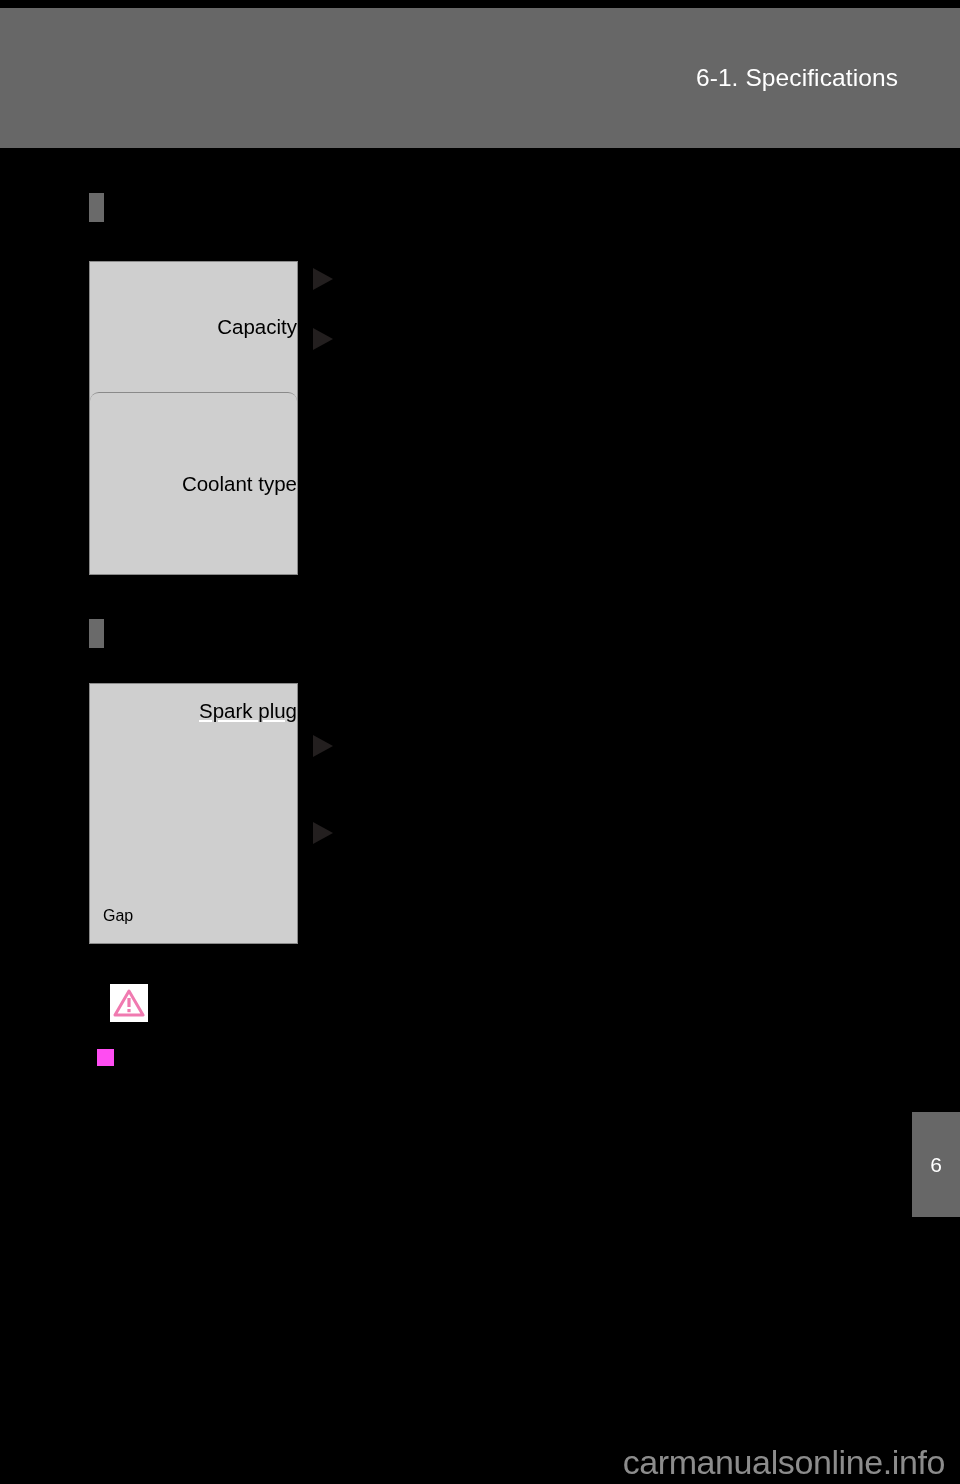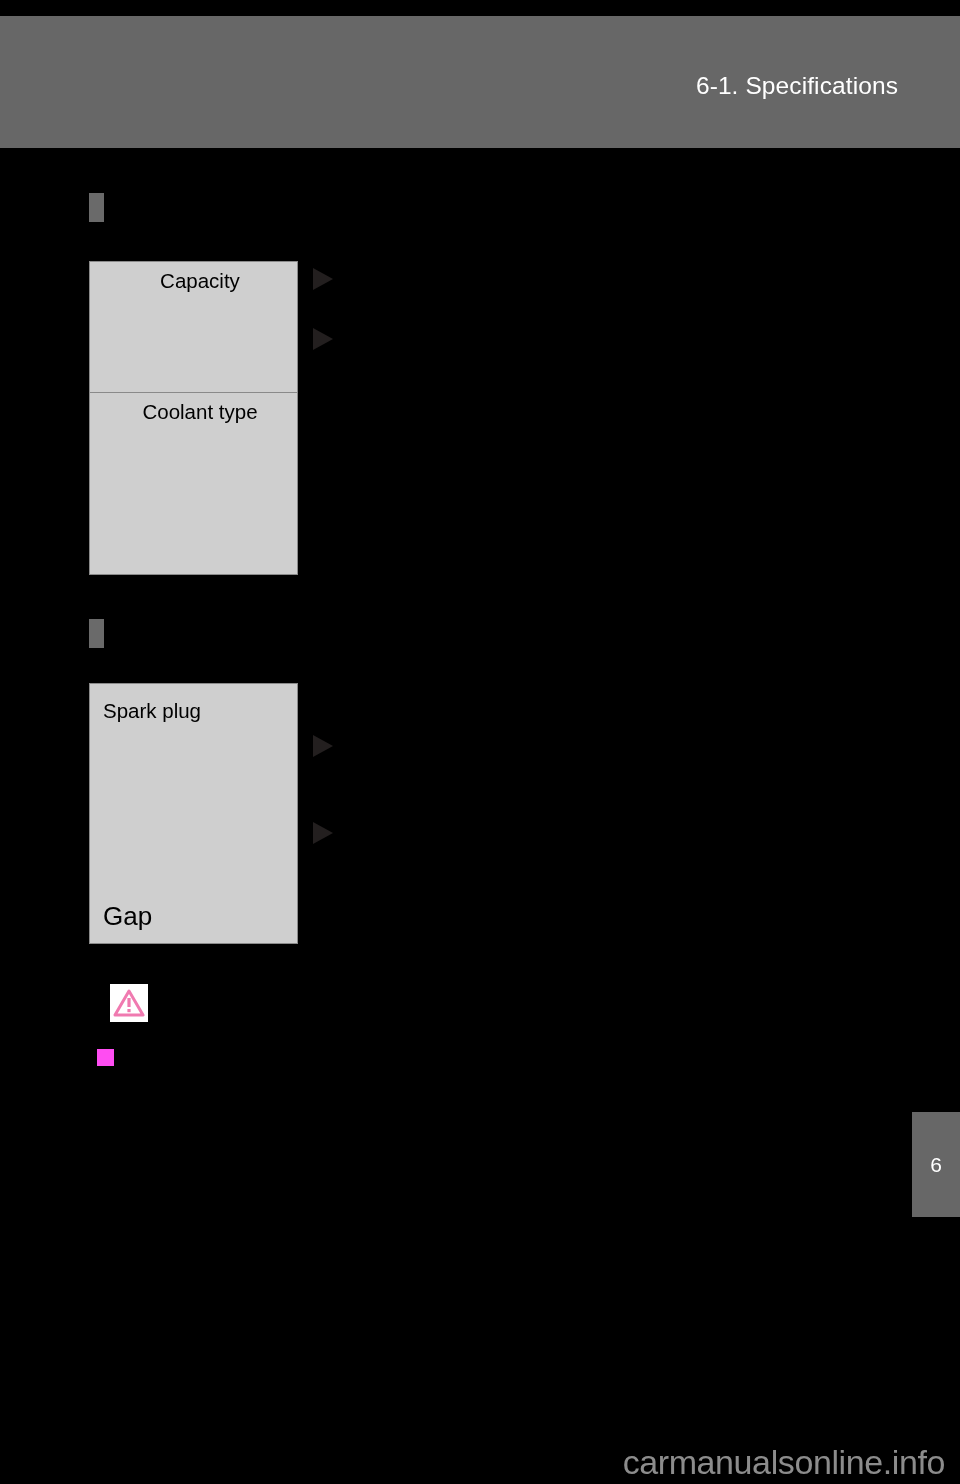--- a/index.html
+++ b/index.html
@@ -13,21 +13,21 @@
     position: relative;
     overflow: hidden;
     font-family: "Liberation Sans", sans-serif;
     color: #ffffff;
   }
 
   
   .header-band {
     position: absolute;
     left: 0;
-    top: 16px;
+    top: 8px;
     width: 960px;
     height: 148px;
     background: #676767;
   }
   .header-title {
     position: absolute;
     right: 62px;
     top: 56px;
     font-size: 24.5px;
     color: #ffffff;
@@ -59,53 +59,56 @@
     width: 209px;
     background: #cfcfcf;
     border: 1px solid #8a8a8a;
     box-sizing: border-box;
   }
   .spec-row {
     position: relative;
     box-sizing: border-box;
     padding: 0 0 0 13px;
     display: flex;
-    flex-direction: row;
+    flex-direction: column;
     justify-content: center;
+    text-align: right;
   }
   .spec-row + .spec-row {
     border-top: 1px solid #8a8a8a;
+    border-radius: 9px;
   }
   .spec-label {
     font-size: 20.5px;
     color: #000000;
     line-height: 38px;
     white-space: nowrap;
   }
 
   
   #spec-table-cooling { left: 89px; top: 113px; }
   #spec-table-cooling .row-capacity { height: 130px; }
   #spec-table-cooling .row-coolant  { height: 182px; justify-content: center; }
 
   
   #spec-table-sparkplug { left: 89px; top: 535px; }
   #spec-table-sparkplug .row-sparkplug {
     height: 259px;
     justify-content: flex-start;
     padding-top: 8px;
+    text-decoration: underline;
   }
 
   .sp-stack-top { margin-top: 0; }
   .sp-stack-make { margin-top: 4px; }
   .sp-gap-label {
     position: absolute;
     left: 13px;
     bottom: 8px;
-    font-size: 26px;
+    font-size: 16px;
     color: #000000;
     line-height: 38px;
     white-space: nowrap;
   }
 
   
   .value-arrow {
     position: absolute;
     width: 0;
     height: 0;

